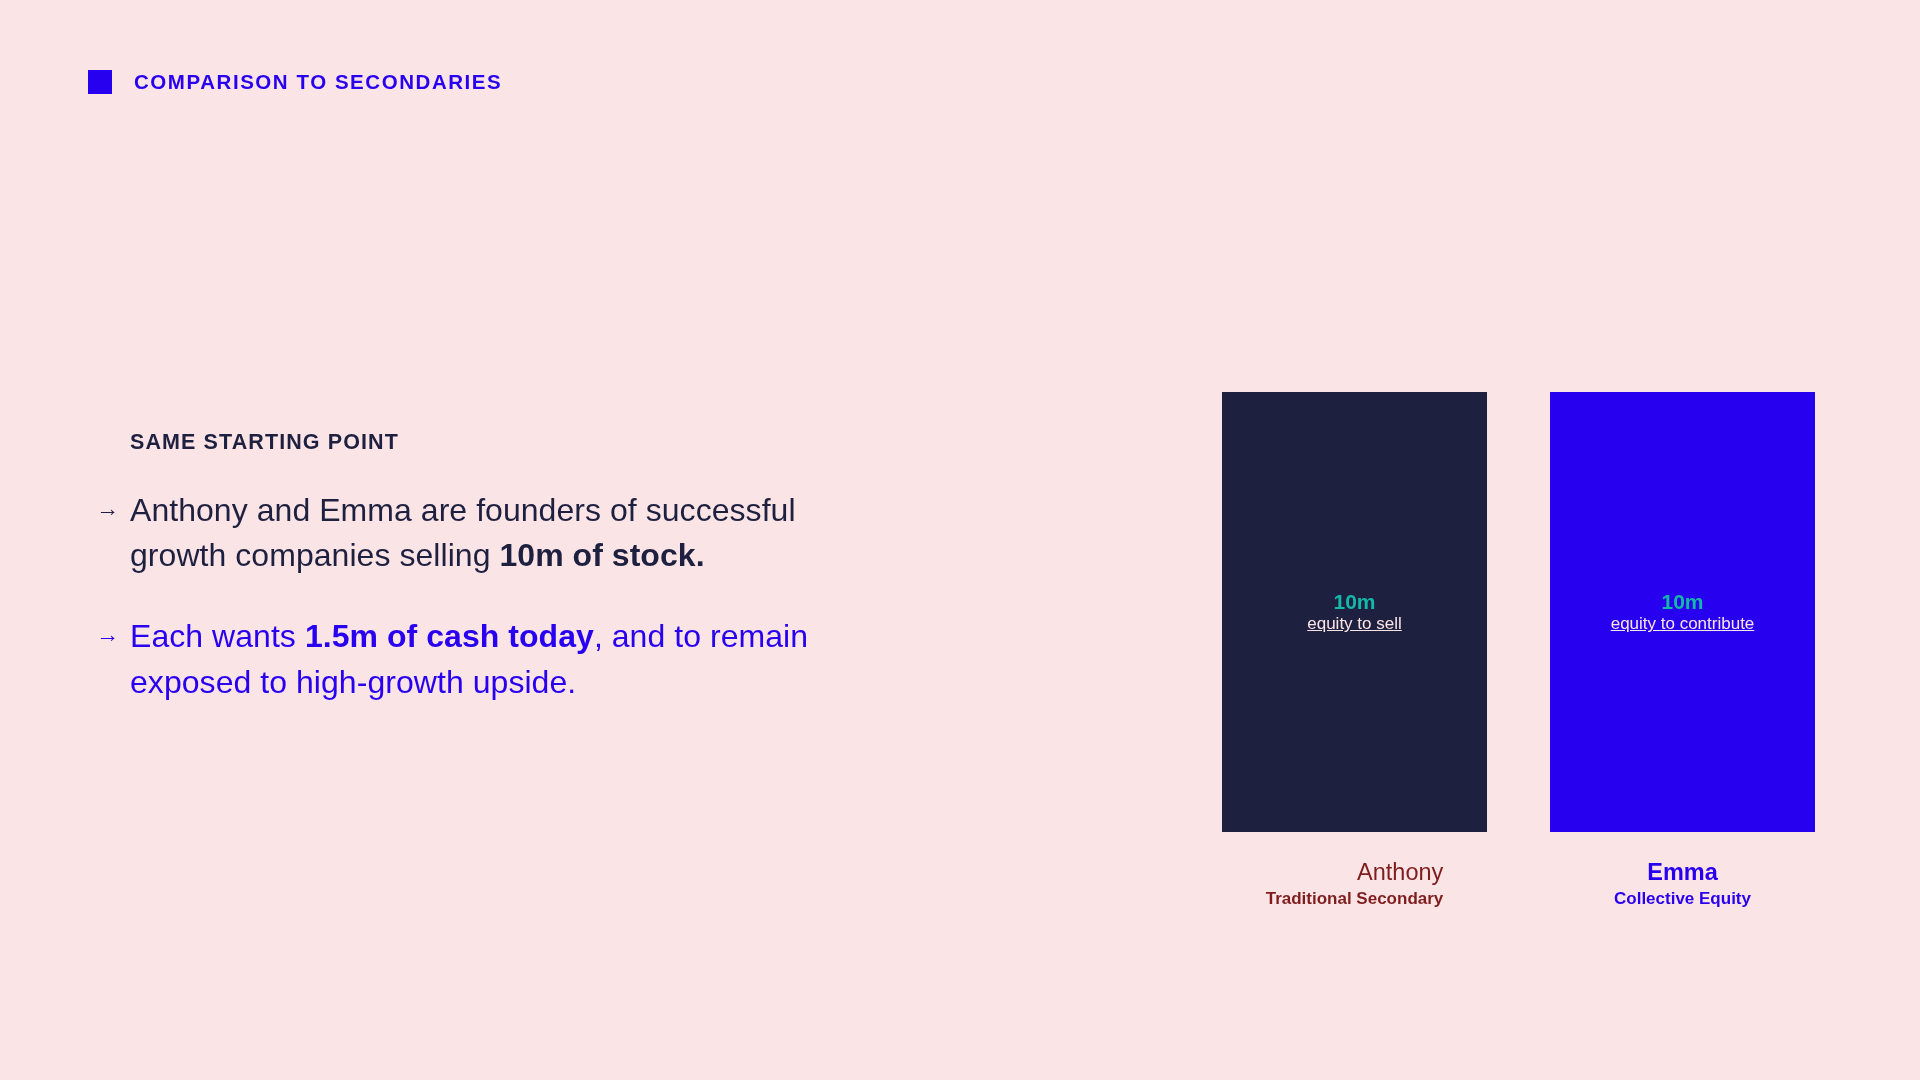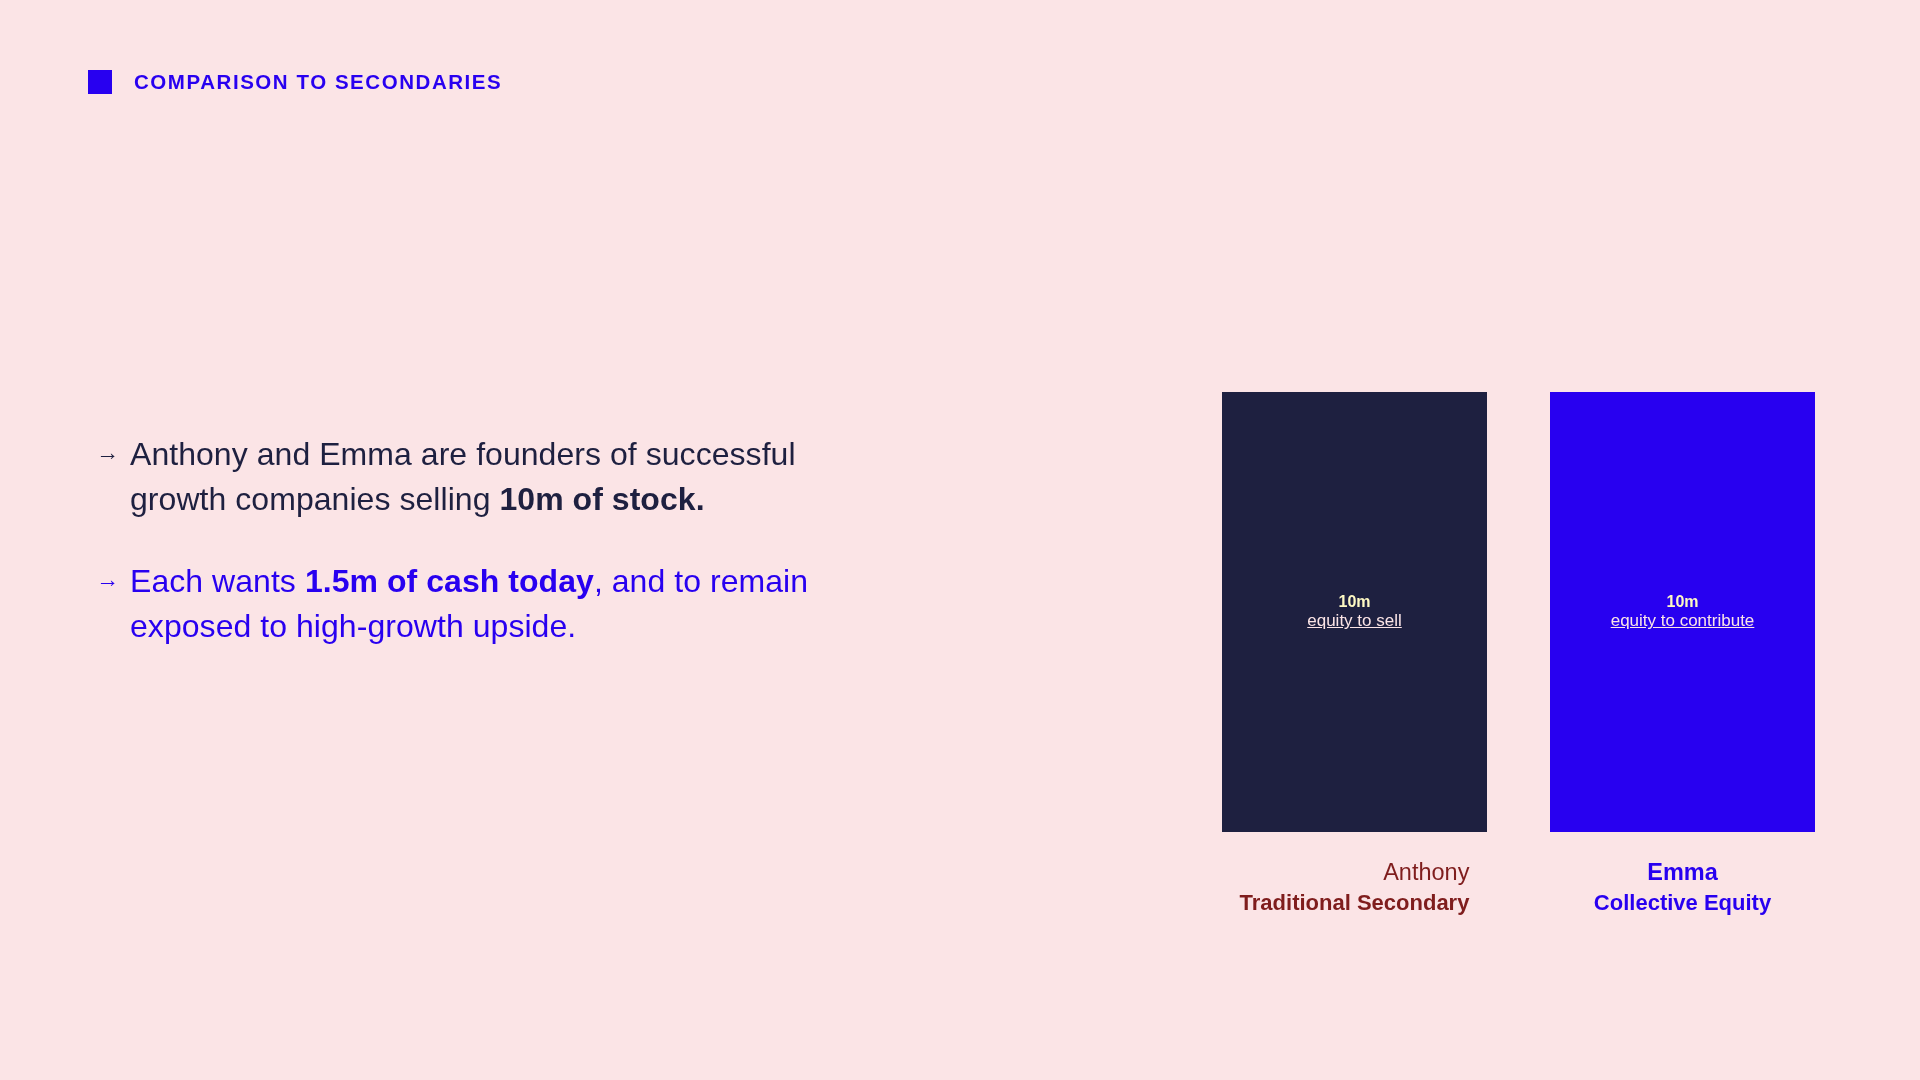--- a/index.html
+++ b/index.html
@@ -99,56 +99,57 @@
     display: flex;
     flex-direction: column;
     align-items: center;
     justify-content: center;
     box-sizing: border-box;
   }
   .bar-dark { background: #1e2040; }
   .bar-blue { background: #2800f0; }
 
   .bar-value {
-    color: #fef9c3;
-    font-size: 16px;
+    color: #14b8a6;
+    font-size: 21px;
     font-weight: bold;
     line-height: 1.18;
   }
   .bar-caption {
     color: #fbe4e6;
     font-size: 17px;
     font-weight: normal;
     line-height: 1.18;
     text-decoration: underline;
   }
 
   .col-caption {
     margin-top: 25px;
     text-align: center;
     line-height: 1.33;
   }
   .col-caption .name { font-size: 23.5px; }
-  .col-caption .sub  { font-size: 22px; font-weight: bold; }
+  .col-caption .sub  { font-size: 17px; font-weight: bold; }
 
   .cap-dark { color: #7f1d1d; text-align: right; }
   .cap-dark .name { font-weight: normal; }
   .cap-blue { color: #2800f0; }
   .cap-blue .name { font-weight: bold; }
 </style>
 </head>
 <body>
 
 <div class="eyebrow">
   <span class="eyebrow-square"></span>
   <span class="eyebrow-label">COMPARISON TO SECONDARIES</span>
 </div>
 
 <div class="left-col">
 
+  <div class="kicker">SAME STARTING POINT</div>
 
   <div class="bullet bullet-dark">
     <span class="bullet-arrow">→</span>
     <span class="bullet-text">
       <span>Anthony and Emma are founders of successful growth companies selling </span><b>10m of stock.</b><span></span>
     </span>
   </div>
 
   <div class="bullet bullet-blue">
     <span class="bullet-arrow">→</span>

